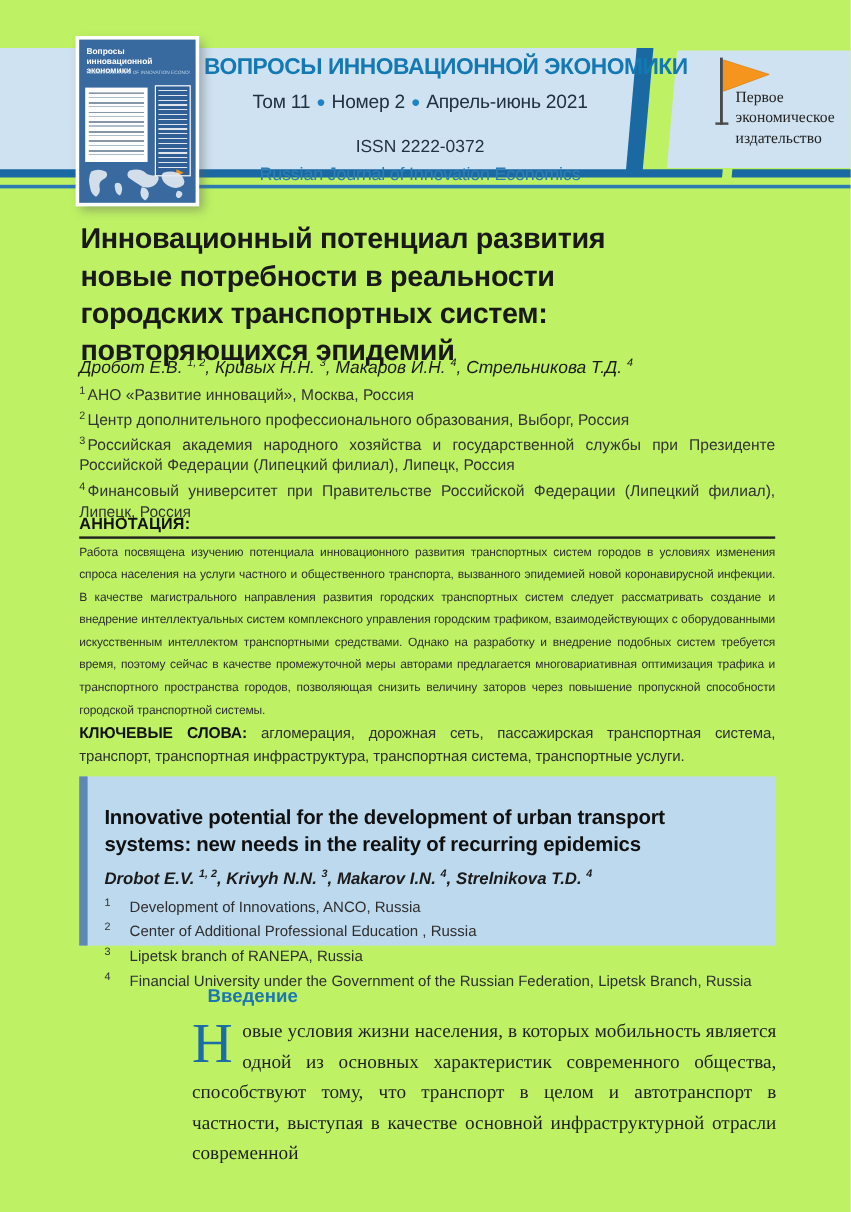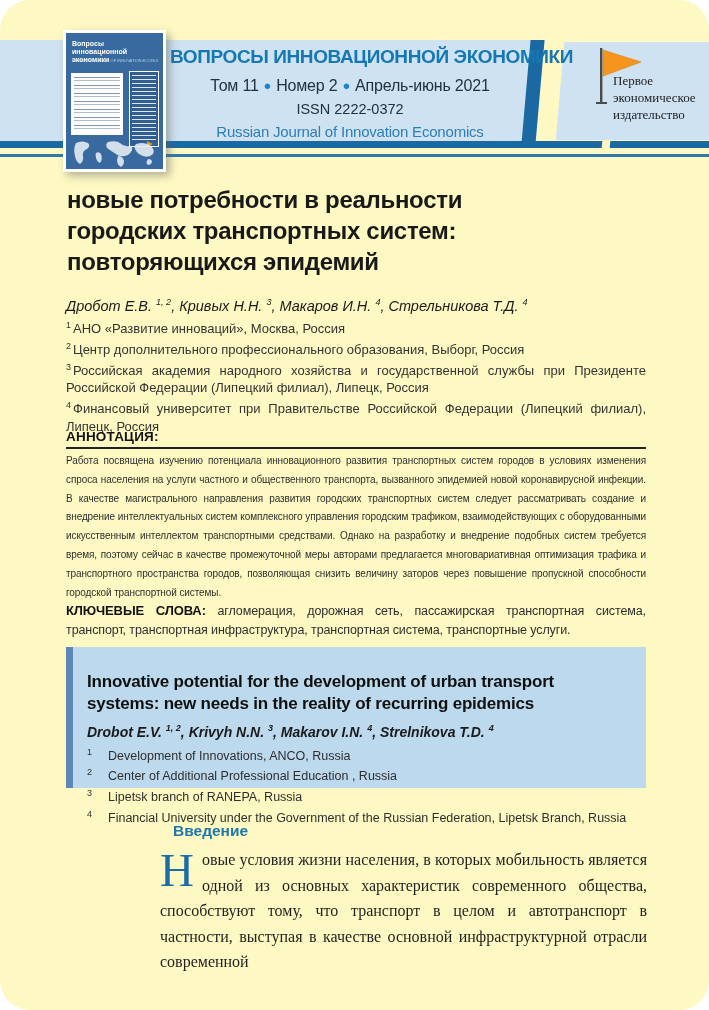--- a/index.html
+++ b/index.html
@@ -1,35 +1,35 @@
 <!DOCTYPE html>
 <html lang="ru"><head>
 <meta charset="utf-8">
 <style>
   html,body{margin:0;padding:0;background:#fff;}
-  .page{position:relative;width:709px;height:1010px;background:#fef9c3;overflow:hidden;
-        font-family:"Liberation Sans","DejaVu Sans",sans-serif;color:#1a1a1a;border-radius:30px;}
+  .page{position:relative;width:709px;height:1010px;background:#bef264;overflow:hidden;
+        font-family:"Liberation Sans","DejaVu Sans",sans-serif;color:#1a1a1a;}
 
   
   .band{position:absolute;left:-12px;top:40px;width:552px;height:104px;
         background:#cfe2f1;transform:skewX(-5deg);}
   .band-stripe{position:absolute;right:0;top:0;width:14px;height:100%;background:#1a69a3;}
   .pub-box{position:absolute;left:560px;top:42px;width:165px;height:98px;
            background:#cfe2f1;transform:skewX(-5deg);}
   .bar-main{position:absolute;left:-10px;top:141px;width:612px;height:7px;
             background:#1a69a3;transform:skewX(-5deg);}
   .bar-right{position:absolute;left:610px;top:141px;width:110px;height:7px;
              background:#1a69a3;transform:skewX(-5deg);}
   .thin-line{position:absolute;left:0;top:154px;width:709px;height:3px;background:#2d7ab2;}
 
   .header-text{position:absolute;left:170px;top:46px;width:360px;text-align:center;}
   .j-title{font-size:19px;font-weight:bold;color:#1478b2;letter-spacing:-0.4px;white-space:nowrap;}
   .j-vol{margin-top:9px;font-size:16px;color:#20323f;letter-spacing:-0.2px;}
   .j-vol .dot{color:#1e83c4;font-size:13px;margin:0 5px;vertical-align:1px;}
-  .j-issn{margin-top:6px;font-size:14.5px;color:#20323f;}
+  .j-issn{margin-top:20px;font-size:14.5px;color:#20323f;}
   .j-en{margin-top:6px;font-size:15px;color:#2d7eb3;letter-spacing:-0.2px;}
 
   
   .pub-flag{position:absolute;left:596px;top:46px;}
   .pub-text{position:absolute;left:613px;top:72px;font-family:"Liberation Serif","DejaVu Serif",serif;
             font-size:13px;line-height:17px;color:#222;}
 
   
   .cover{position:absolute;left:63px;top:30px;width:103px;height:142px;background:#fff;
          padding:3px;box-sizing:border-box;box-shadow:4px 4px 8px rgba(90,90,90,.45);}
@@ -141,20 +141,21 @@
             <path d="M52,17 q5,0 6,5 q0,4 -3,6 q-4,-2 -4,-7 z"></path>
             <path d="M70,5 q9,-3 15,2 q4,4 2,8 q-4,4 -10,2 q-6,-2 -8,-7 q-1,-3 1,-5z"></path>
             <path d="M82,20 q4,0 4,3 q-1,3 -4,3 q-3,-2 0,-6z"></path>
           </g>
         </svg>
       </div>
     </div>
   </div>
 
   <div class="article-title">
+    <div>Инновационный потенциал развития</div>
     <div>новые потребности в реальности</div>
     <div>городских транспортных систем:</div>
     <div>повторяющихся эпидемий</div>
   </div>
 
   <div class="authors">
     <span>Дробот Е.В.</span> <sup>1, 2</sup><span>, </span><span>Кривых Н.Н.</span> <sup>3</sup><span>, </span><span>Макаров И.Н.</span> <sup>4</sup><span>, </span><span>Стрельникова Т.Д.</span> <sup>4</sup>
   </div>
 
   <div class="affils">

